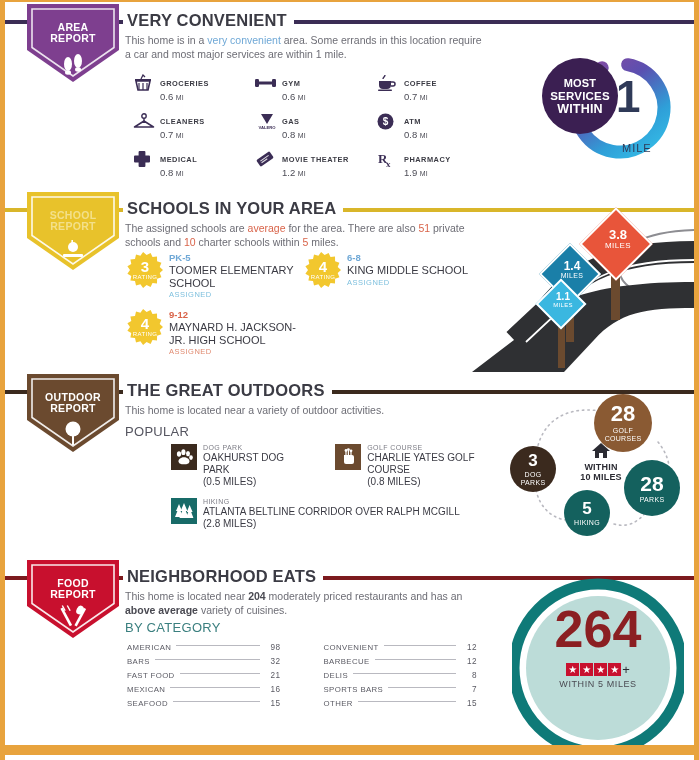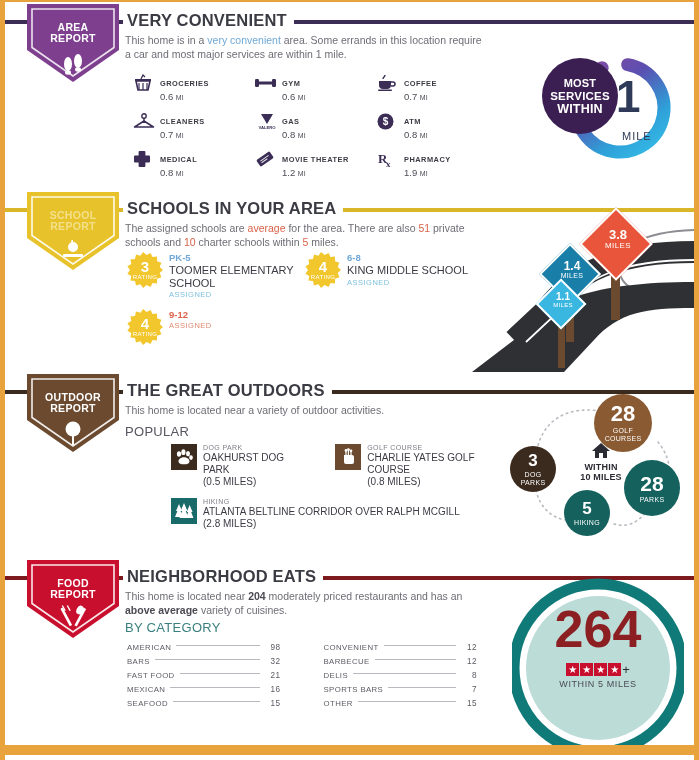--- a/index.html
+++ b/index.html
@@ -56,21 +56,21 @@
 
   .donut { position:absolute; right:18px; top:48px; width:128px; height:120px;}
   .donut-center {
     position:absolute; left:-6px; top:8px; width:76px; height:76px; border-radius:50%;
     background:#3b1f52; color:#fff; display:flex; flex-direction:column;
     align-items:center; justify-content:center; z-index:4;
   }
   .donut-center span { font-weight:bold; line-height:13px; letter-spacing:.2px;}
   .dc1{font-size:11px;} .dc2{font-size:11.5px;} .dc3{font-size:12.5px;}
   .donut-num { position:absolute; left:68px; top:28px; font-size:44px; font-weight:bold; color:#2f3a58; line-height:38px;}
-  .donut-unit { position:absolute; left:74px; top:80px; font-size:11px; color:#2f3a58; letter-spacing:1px;}
+  .donut-unit { position:absolute; left:74px; top:92px; font-size:11px; color:#2f3a58; letter-spacing:1px;}
 
   
   .schools { position:absolute; left:122px; top:62px; width:380px;}
   .school { display:flex; margin-bottom:10px; }
   .rating { position:relative; width:36px; height:36px; flex:0 0 36px; }
   .rating .rnum { position:absolute; inset:0; display:flex; flex-direction:column; align-items:center; justify-content:center; color:#fff; }
   .rating .rn { font-size:15px; font-weight:bold; line-height:13px; }
   .rating .rl { font-size:6px; letter-spacing:.4px; margin-top:1px;}
   .sc-tx { padding-left:6px; }
   .sc-grade { font-size:9.5px; color:#6fa8d6; font-weight:bold; }
@@ -343,20 +343,21 @@
         </div>
         <div class="school">
           <span class="rating"><svg width="36" height="36" viewBox="0 0 36 36">
               <polygon points="36.0,18.0 32.7,21.1 34.4,25.3 30.1,26.8 30.0,31.4 25.5,31.0 23.6,35.1 19.6,32.9 16.1,35.9 13.4,32.3 9.0,33.6 8.0,29.1 3.4,28.6 4.3,24.1 0.4,21.7 3.0,18.0 0.4,14.3 4.3,11.9 3.4,7.4 8.0,6.9 9.0,2.4 13.4,3.7 16.1,0.1 19.6,3.1 23.6,0.9 25.5,5.0 30.0,4.6 30.1,9.2 34.4,10.7 32.7,14.9 " fill="#f2c72e"></polygon>
             </svg><span class="rnum">
               <span class="rn">4</span>
               <span class="rl">RATING</span>
             </span></span>
           <span class="sc-tx">
             <div class="sc-grade o">9-12</div>
+            <div class="sc-name">MAYNARD H. JACKSON-JR. HIGH SCHOOL</div>
             <div class="sc-assigned o">ASSIGNED</div>
           </span>
         </div>
       </div>
     <div class="schools school-2col" id="schools-c2" style="width:180px;">
         <div class="school">
           <span class="rating"><svg width="36" height="36" viewBox="0 0 36 36">
               <polygon points="36.0,18.0 32.7,21.1 34.4,25.3 30.1,26.8 30.0,31.4 25.5,31.0 23.6,35.1 19.6,32.9 16.1,35.9 13.4,32.3 9.0,33.6 8.0,29.1 3.4,28.6 4.3,24.1 0.4,21.7 3.0,18.0 0.4,14.3 4.3,11.9 3.4,7.4 8.0,6.9 9.0,2.4 13.4,3.7 16.1,0.1 19.6,3.1 23.6,0.9 25.5,5.0 30.0,4.6 30.1,9.2 34.4,10.7 32.7,14.9 " fill="#f2c72e"></polygon>
             </svg><span class="rnum">
               <span class="rn">4</span>

